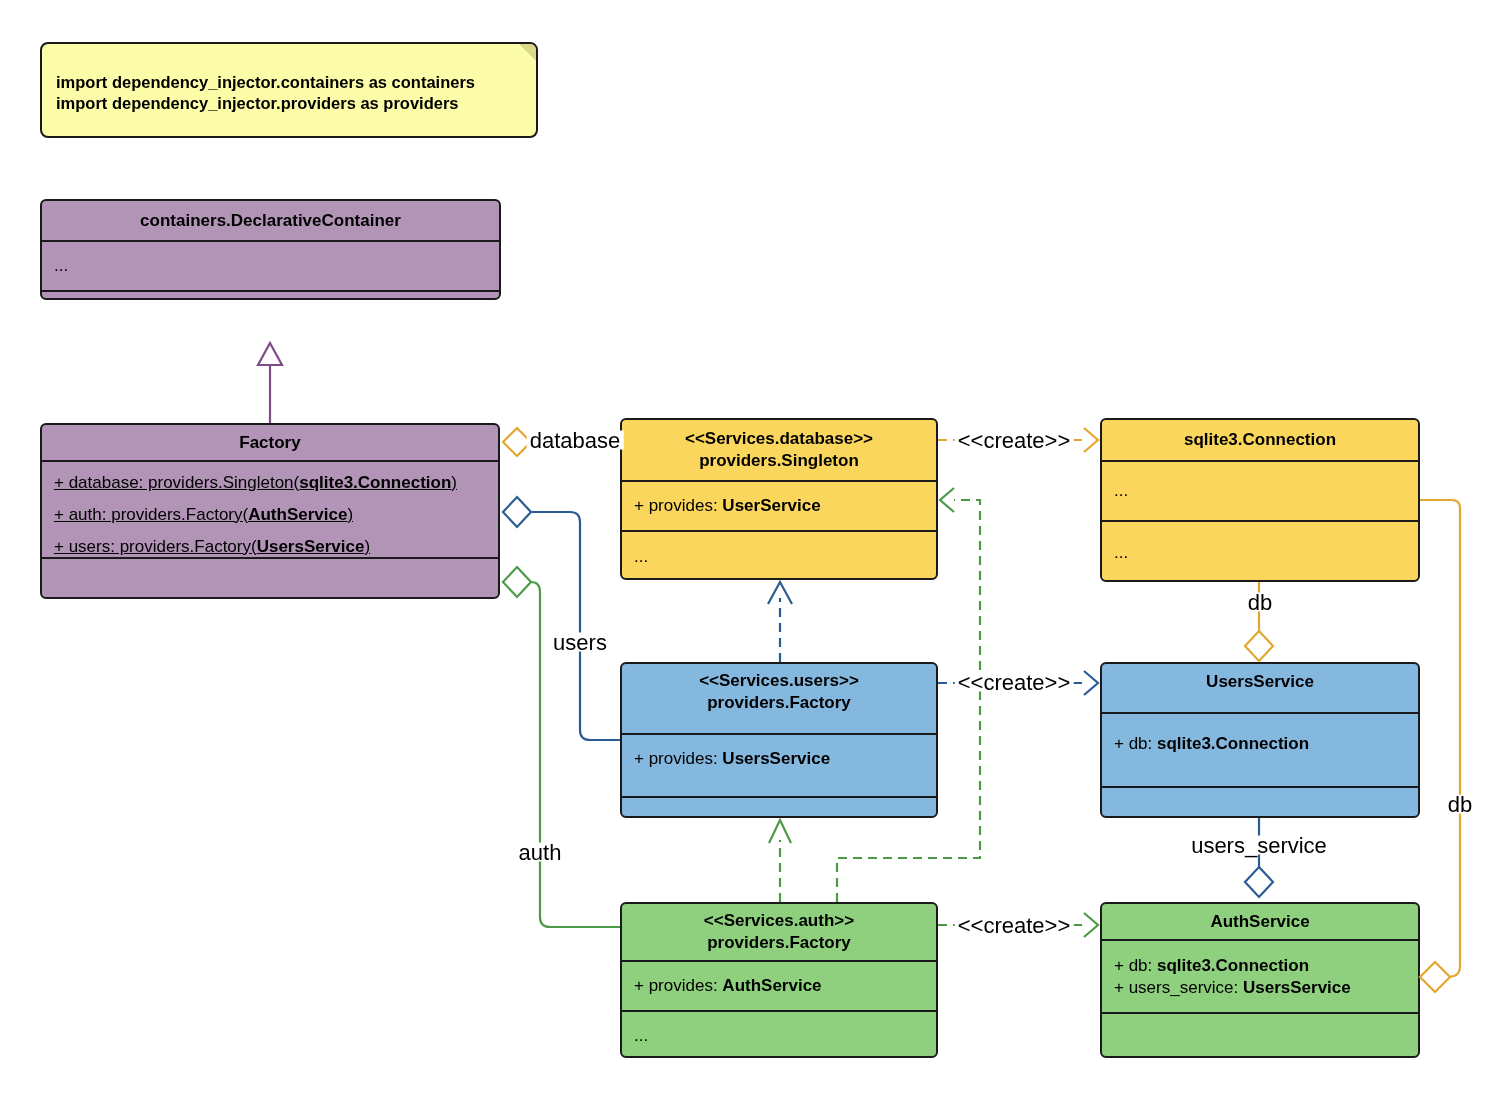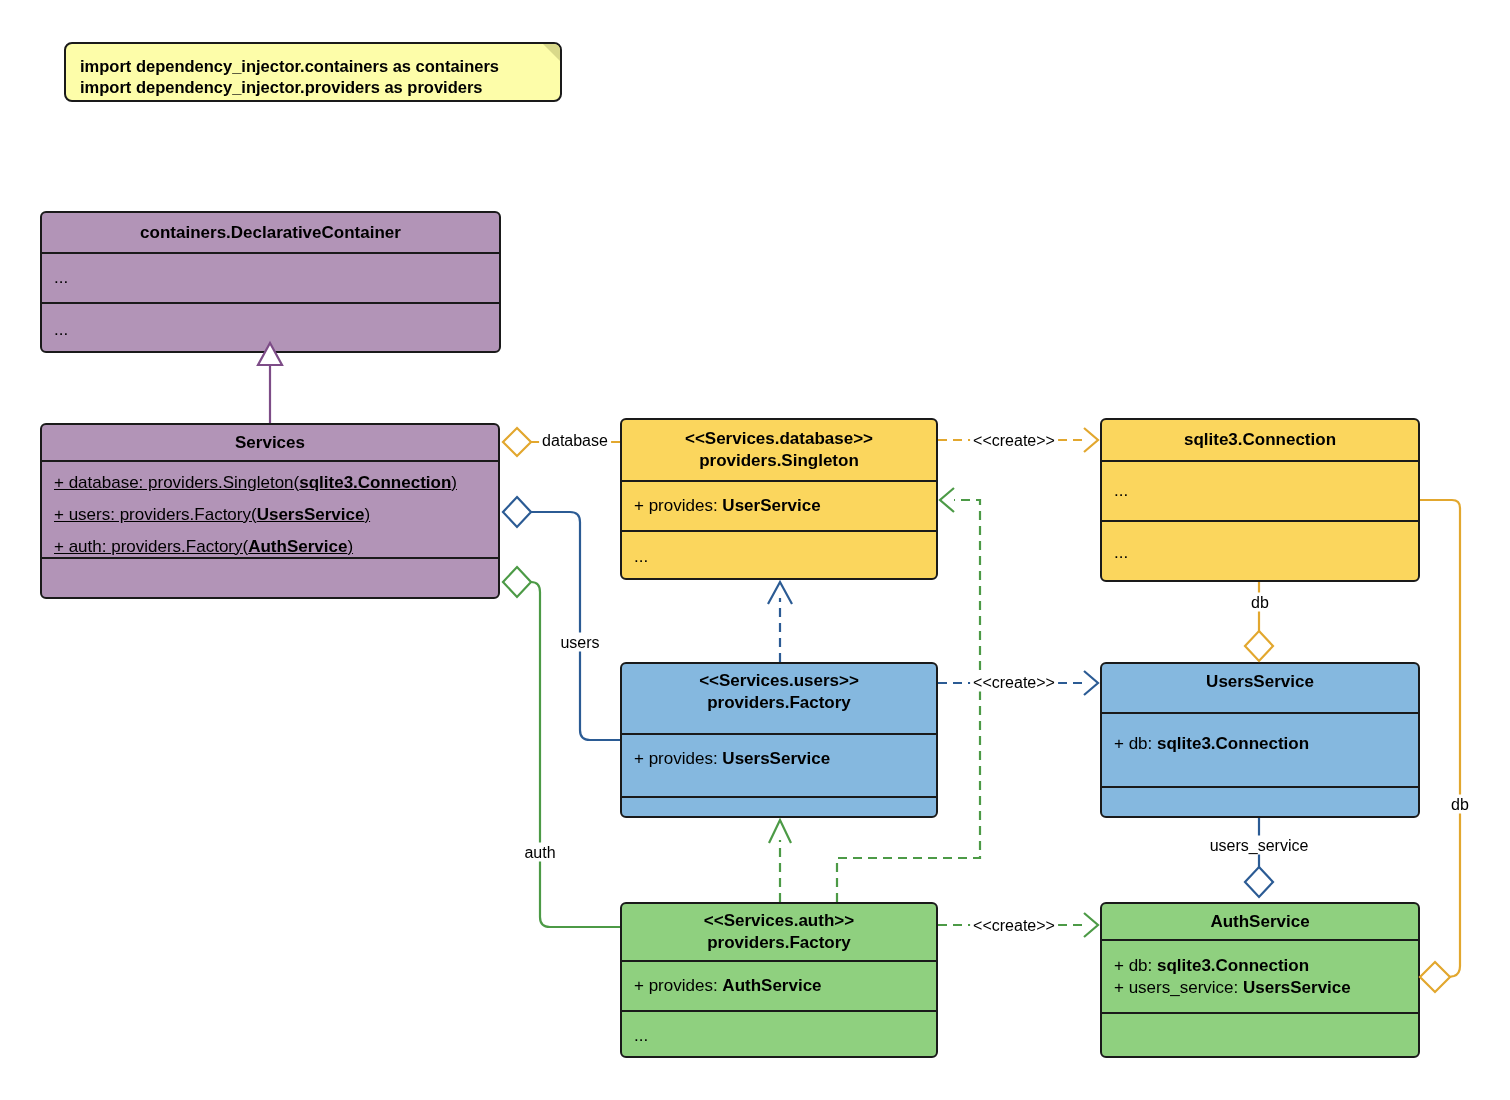--- a/index.html
+++ b/index.html
@@ -7,24 +7,24 @@
     --c-yellow-fill:#FBD65D; --c-yellow-line:#E2A72E;
     --c-blue-fill:#85B8DF;   --c-blue-line:#2B5B94;
     --c-green-fill:#8FD07F;  --c-green-line:#4C9A46;
     --c-note-fill:#FDFDA9;   --c-border:#1A1A1A; --c-text:#000000;
   }
   html,body{margin:0;padding:0;background:#ffffff;}
   .canvas{position:relative;width:1510px;height:1100px;background:#fff;
     font-family:"Liberation Sans",sans-serif;color:var(--c-text);overflow:hidden;}
 
   
-  .note{position:absolute;left:40px;top:42px;width:498px;height:60px;
+  .note{position:absolute;left:40px;top:42px;width:498px;height:96px;
     background:var(--c-note-fill);border:2px solid var(--c-border);
-    border-radius:8px;box-sizing:border-box;padding:12px 14px 0 14px;
-    font-weight:bold;font-size:16.5px;line-height:21px;white-space:nowrap;margin-left:24px;}
+    border-radius:8px;box-sizing:border-box;padding:28px 14px 0 14px;
+    font-weight:bold;font-size:16.5px;line-height:21px;white-space:nowrap;}
   .note-fold{position:absolute;top:0;right:0;width:0;height:0;
     border-top:17px solid #d9d98a;border-left:17px solid transparent;
     border-top-right-radius:6px;}
 
   
   .uml-class{position:absolute;border:2px solid var(--c-border);border-radius:6px;
     box-sizing:border-box;overflow:hidden;display:flex;flex-direction:column;z-index:1;}
   .box-purple{background:var(--c-purple-fill);}
   .box-yellow{background:var(--c-yellow-fill);justify-content:space-between;}
   .box-blue{background:var(--c-blue-fill);gap:13px;}
@@ -44,45 +44,45 @@
   .ln-dash{stroke-dasharray:9 6;}
   .shape-open{fill:#ffffff;stroke-width:2.2px;}
   .arrow-open{fill:none;stroke-width:2.2px;}
   .st-purple{stroke:var(--c-purple-line);}
   .st-yellow{stroke:var(--c-yellow-line);}
   .st-blue{stroke:var(--c-blue-line);}
   .st-green{stroke:var(--c-green-line);}
 
   
   .edge-label{position:absolute;transform:translate(-50%,-50%);background:#ffffff;
-    padding:0 3px;font-size:16px;line-height:19px;white-space:nowrap;z-index:10;}
+    padding:0 3px;font-size:22px;line-height:19px;white-space:nowrap;z-index:10;}
 </style>
 </head>
 <body>
 
 <div class="canvas">
 
   <div class="note">
     <span class="note-fold"></span>
     <div>import dependency_injector.containers as containers</div>
     <div>import dependency_injector.providers as providers</div>
   </div>
 
-  <div class="uml-class box-purple" style="left:40px;top:211px;width:461px;height:142px">
+  <div class="uml-class box-purple" style="left:40px;top:199px;width:461px;height:101px">
     <div class="cls-header" style="height:39px">containers.DeclarativeContainer</div>
     <div class="cls-section" style="height:50px">...</div>
     <div class="cls-section" style="height:53px">...</div>
   </div>
 
   <div class="uml-class box-purple" style="left:40px;top:423px;width:460px;height:176px">
-    <div class="cls-header" style="height:35px">Services</div>
+    <div class="cls-header" style="height:35px">Factory</div>
     <div class="cls-section" style="height:97px">
       <div class="u-line"><span>+ database: providers.Singleton(</span><span class="attr-value">sqlite3.Connection</span><span>)</span></div>
+      <div class="u-line"><span>+ auth: providers.Factory(</span><span class="attr-value">AuthService</span><span>)</span></div>
       <div class="u-line"><span>+ users: providers.Factory(</span><span class="attr-value">UsersService</span><span>)</span></div>
-      <div class="u-line"><span>+ auth: providers.Factory(</span><span class="attr-value">AuthService</span><span>)</span></div>
     </div>
     <div class="cls-section" style="height:44px"></div>
   </div>
 
   <div class="uml-class box-yellow" style="left:620px;top:418px;width:318px;height:162px">
     <div class="cls-header" style="height:60px">
       <div>&lt;&lt;Services.database&gt;&gt;</div>
       <div>providers.Singleton</div>
     </div>
     <div class="cls-section" style="height:50px">

